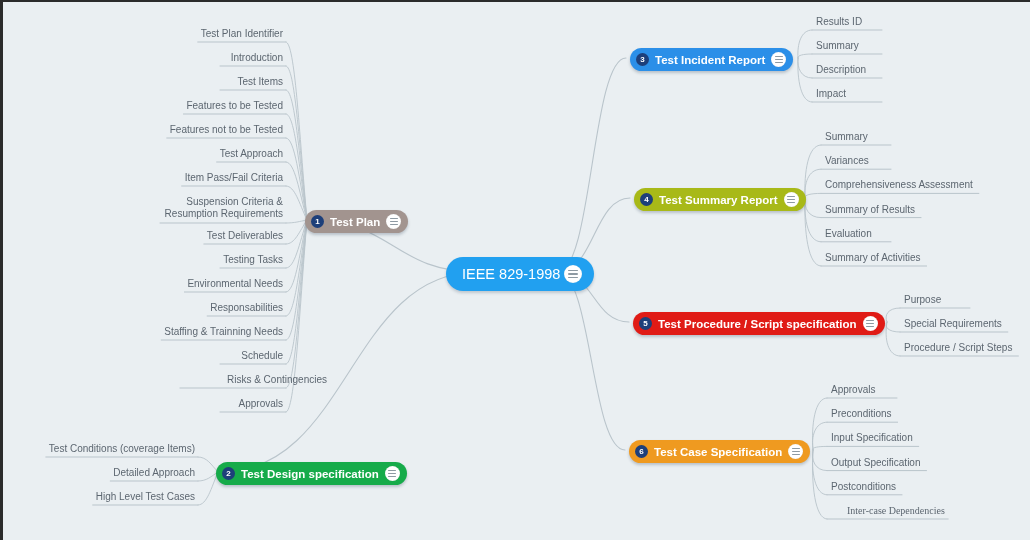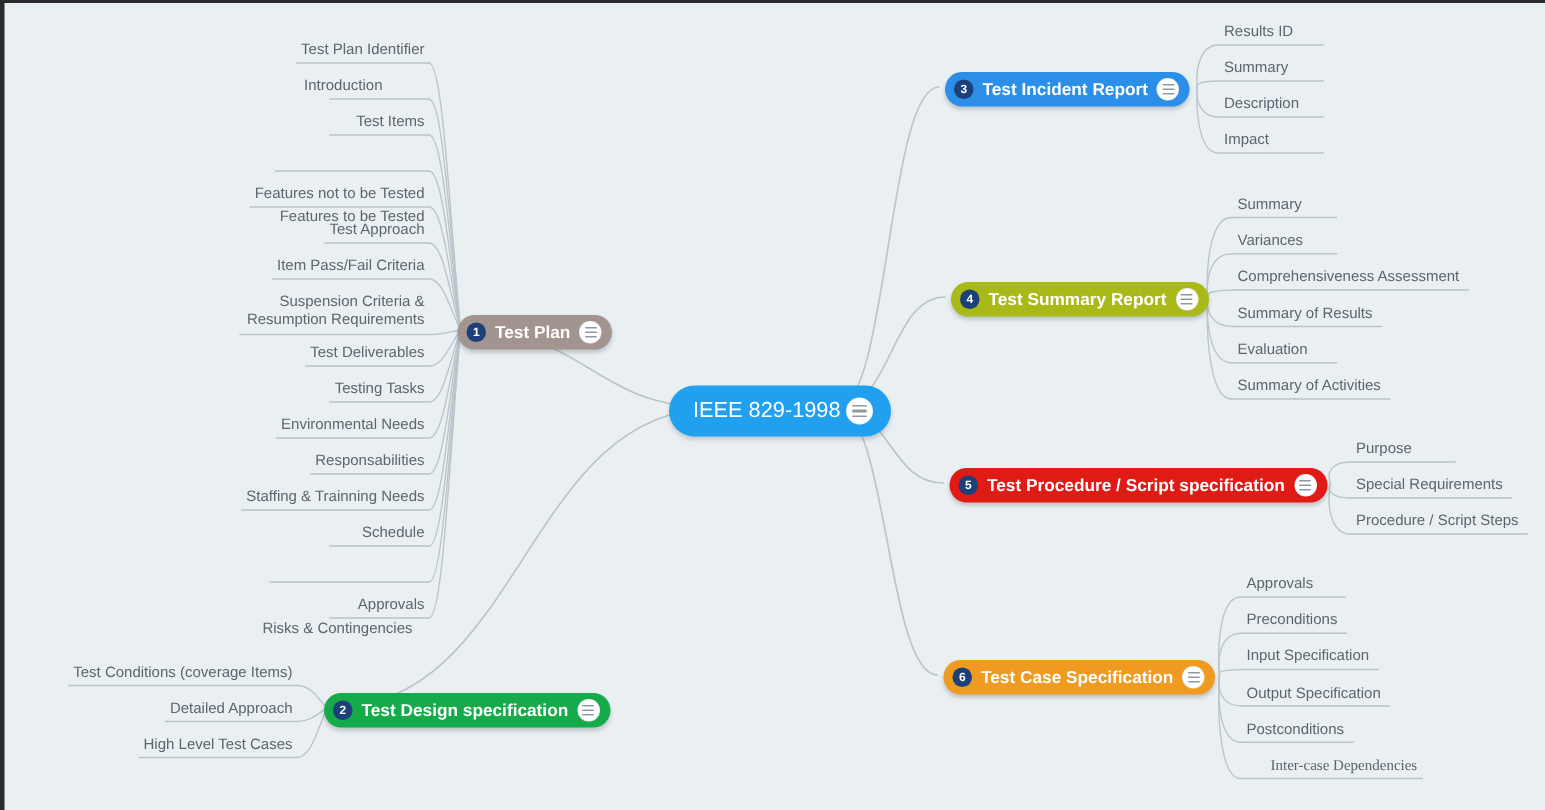--- a/index.html
+++ b/index.html
@@ -211,34 +211,34 @@
       <div class="branch-node" style="left: 302px; top: 208px; background: rgb(162, 148, 143);">
         <span class="badge">1</span>
         <span>Test Plan</span>
         <span class="hamburger">
           <i></i>
           <i></i>
           <i></i>
         </span>
       </div>
       <div class="leaf left" style="right: 747px; top: 26px;">Test Plan Identifier</div>
-      <div class="leaf left" style="right: 775px; top: 50px; padding-left: 34px;">Introduction</div>
+      <div class="leaf left" style="right: 747px; top: 50px; padding-left: 34px;">Introduction</div>
       <div class="leaf left" style="right: 747px; top: 74px;">Test Items</div>
-      <div class="leaf left" style="right: 747px; top: 98px; margin-top: 39px;">Features to be Tested</div>
+      <div class="leaf left" style="right: 747px; top: 98px;">Features to be Tested</div>
       <div class="leaf left" style="right: 747px; top: 122px;">Features not to be Tested</div>
       <div class="leaf left" style="right: 747px; top: 146px;">Test Approach</div>
       <div class="leaf left" style="right: 747px; top: 170px;">Item Pass/Fail Criteria</div>
       <div class="leaf left two-line" style="width: 120px; right: 747px; top: 194px;">Suspension Criteria &amp;<br>Resumption Requirements</div>
       <div class="leaf left" style="right: 747px; top: 228px;">Test Deliverables</div>
       <div class="leaf left" style="right: 747px; top: 252px;">Testing Tasks</div>
       <div class="leaf left" style="right: 747px; top: 276px;">Environmental Needs</div>
       <div class="leaf left" style="right: 747px; top: 300px;">Responsabilities</div>
       <div class="leaf left" style="right: 747px; top: 324px;">Staffing &amp; Trainning Needs</div>
       <div class="leaf left" style="right: 747px; top: 348px;">Schedule</div>
-      <div class="leaf left" style="right: 755px; top: 372px; margin-top: 40px;">Risks &amp; Contingencies</div>
+      <div class="leaf left" style="right: 703px; top: 372px;">Risks &amp; Contingencies</div>
       <div class="leaf left" style="right: 747px; top: 396px;">Approvals</div>
       <div class="branch-node" style="left: 213px; top: 460px; background: rgb(22, 171, 74);">
         <span class="badge">2</span>
         <span>Test Design specification</span>
         <span class="hamburger">
           <i></i>
           <i></i>
           <i></i>
         </span>
       </div>

